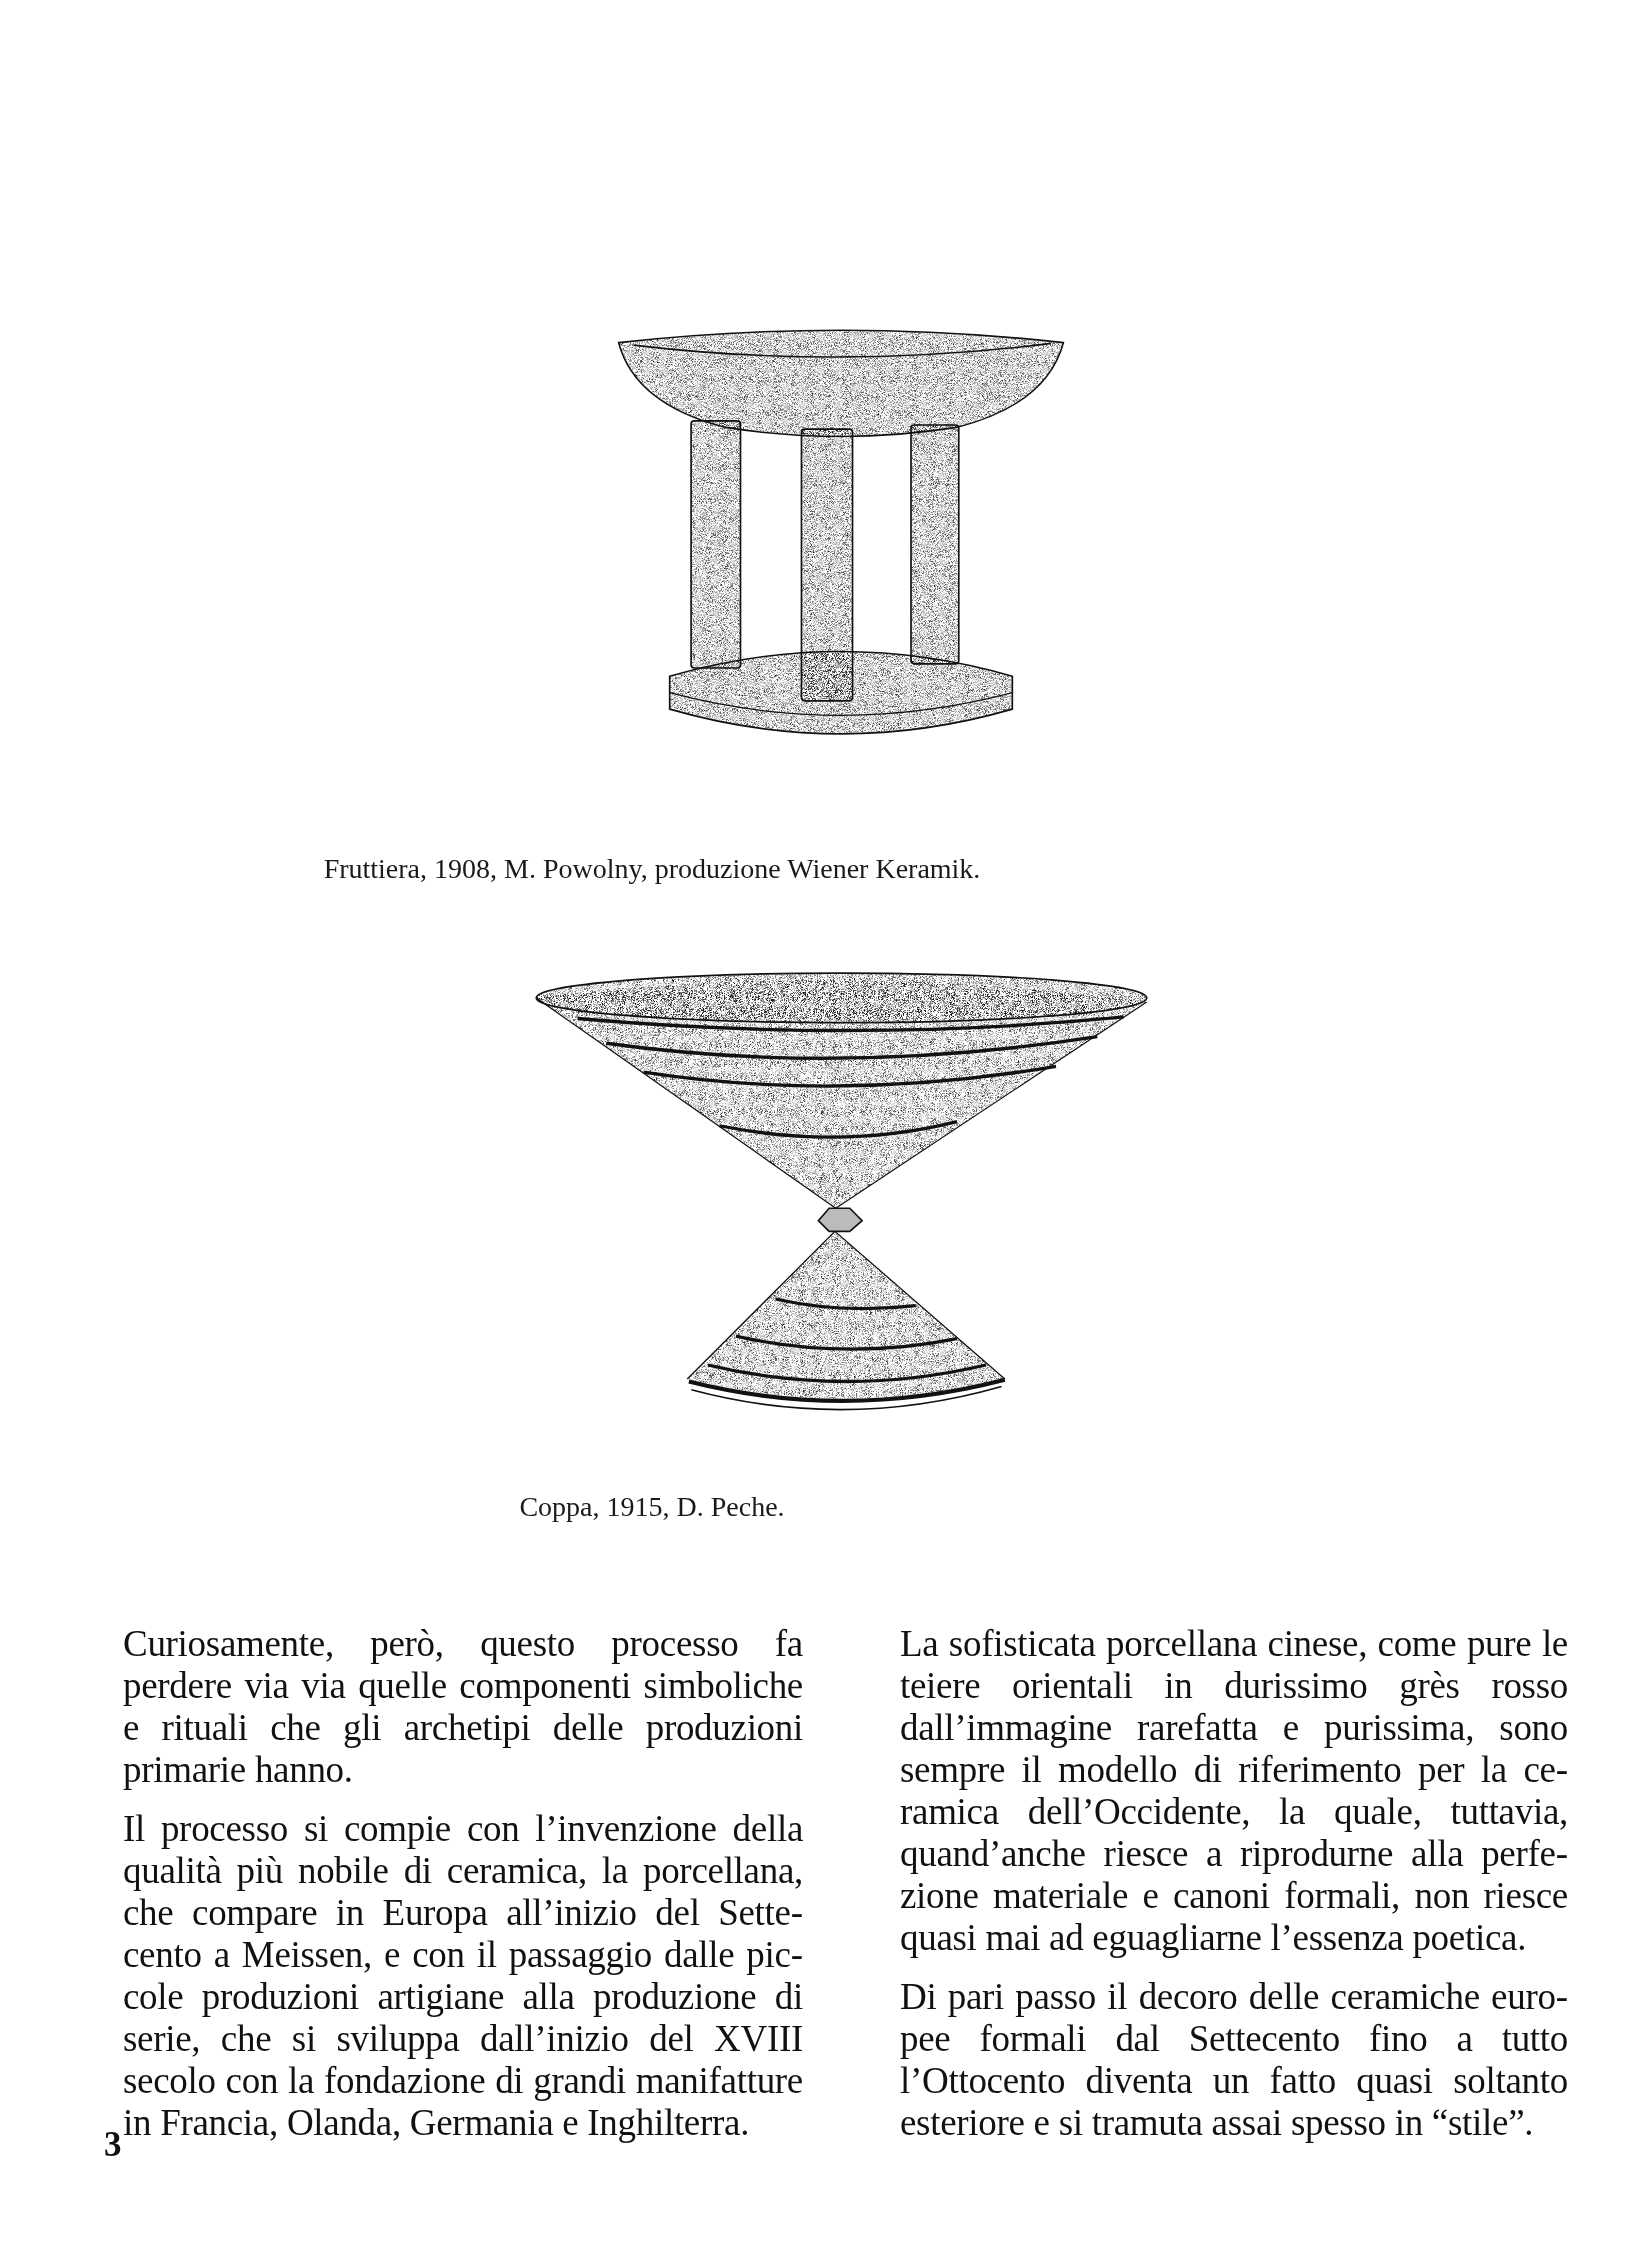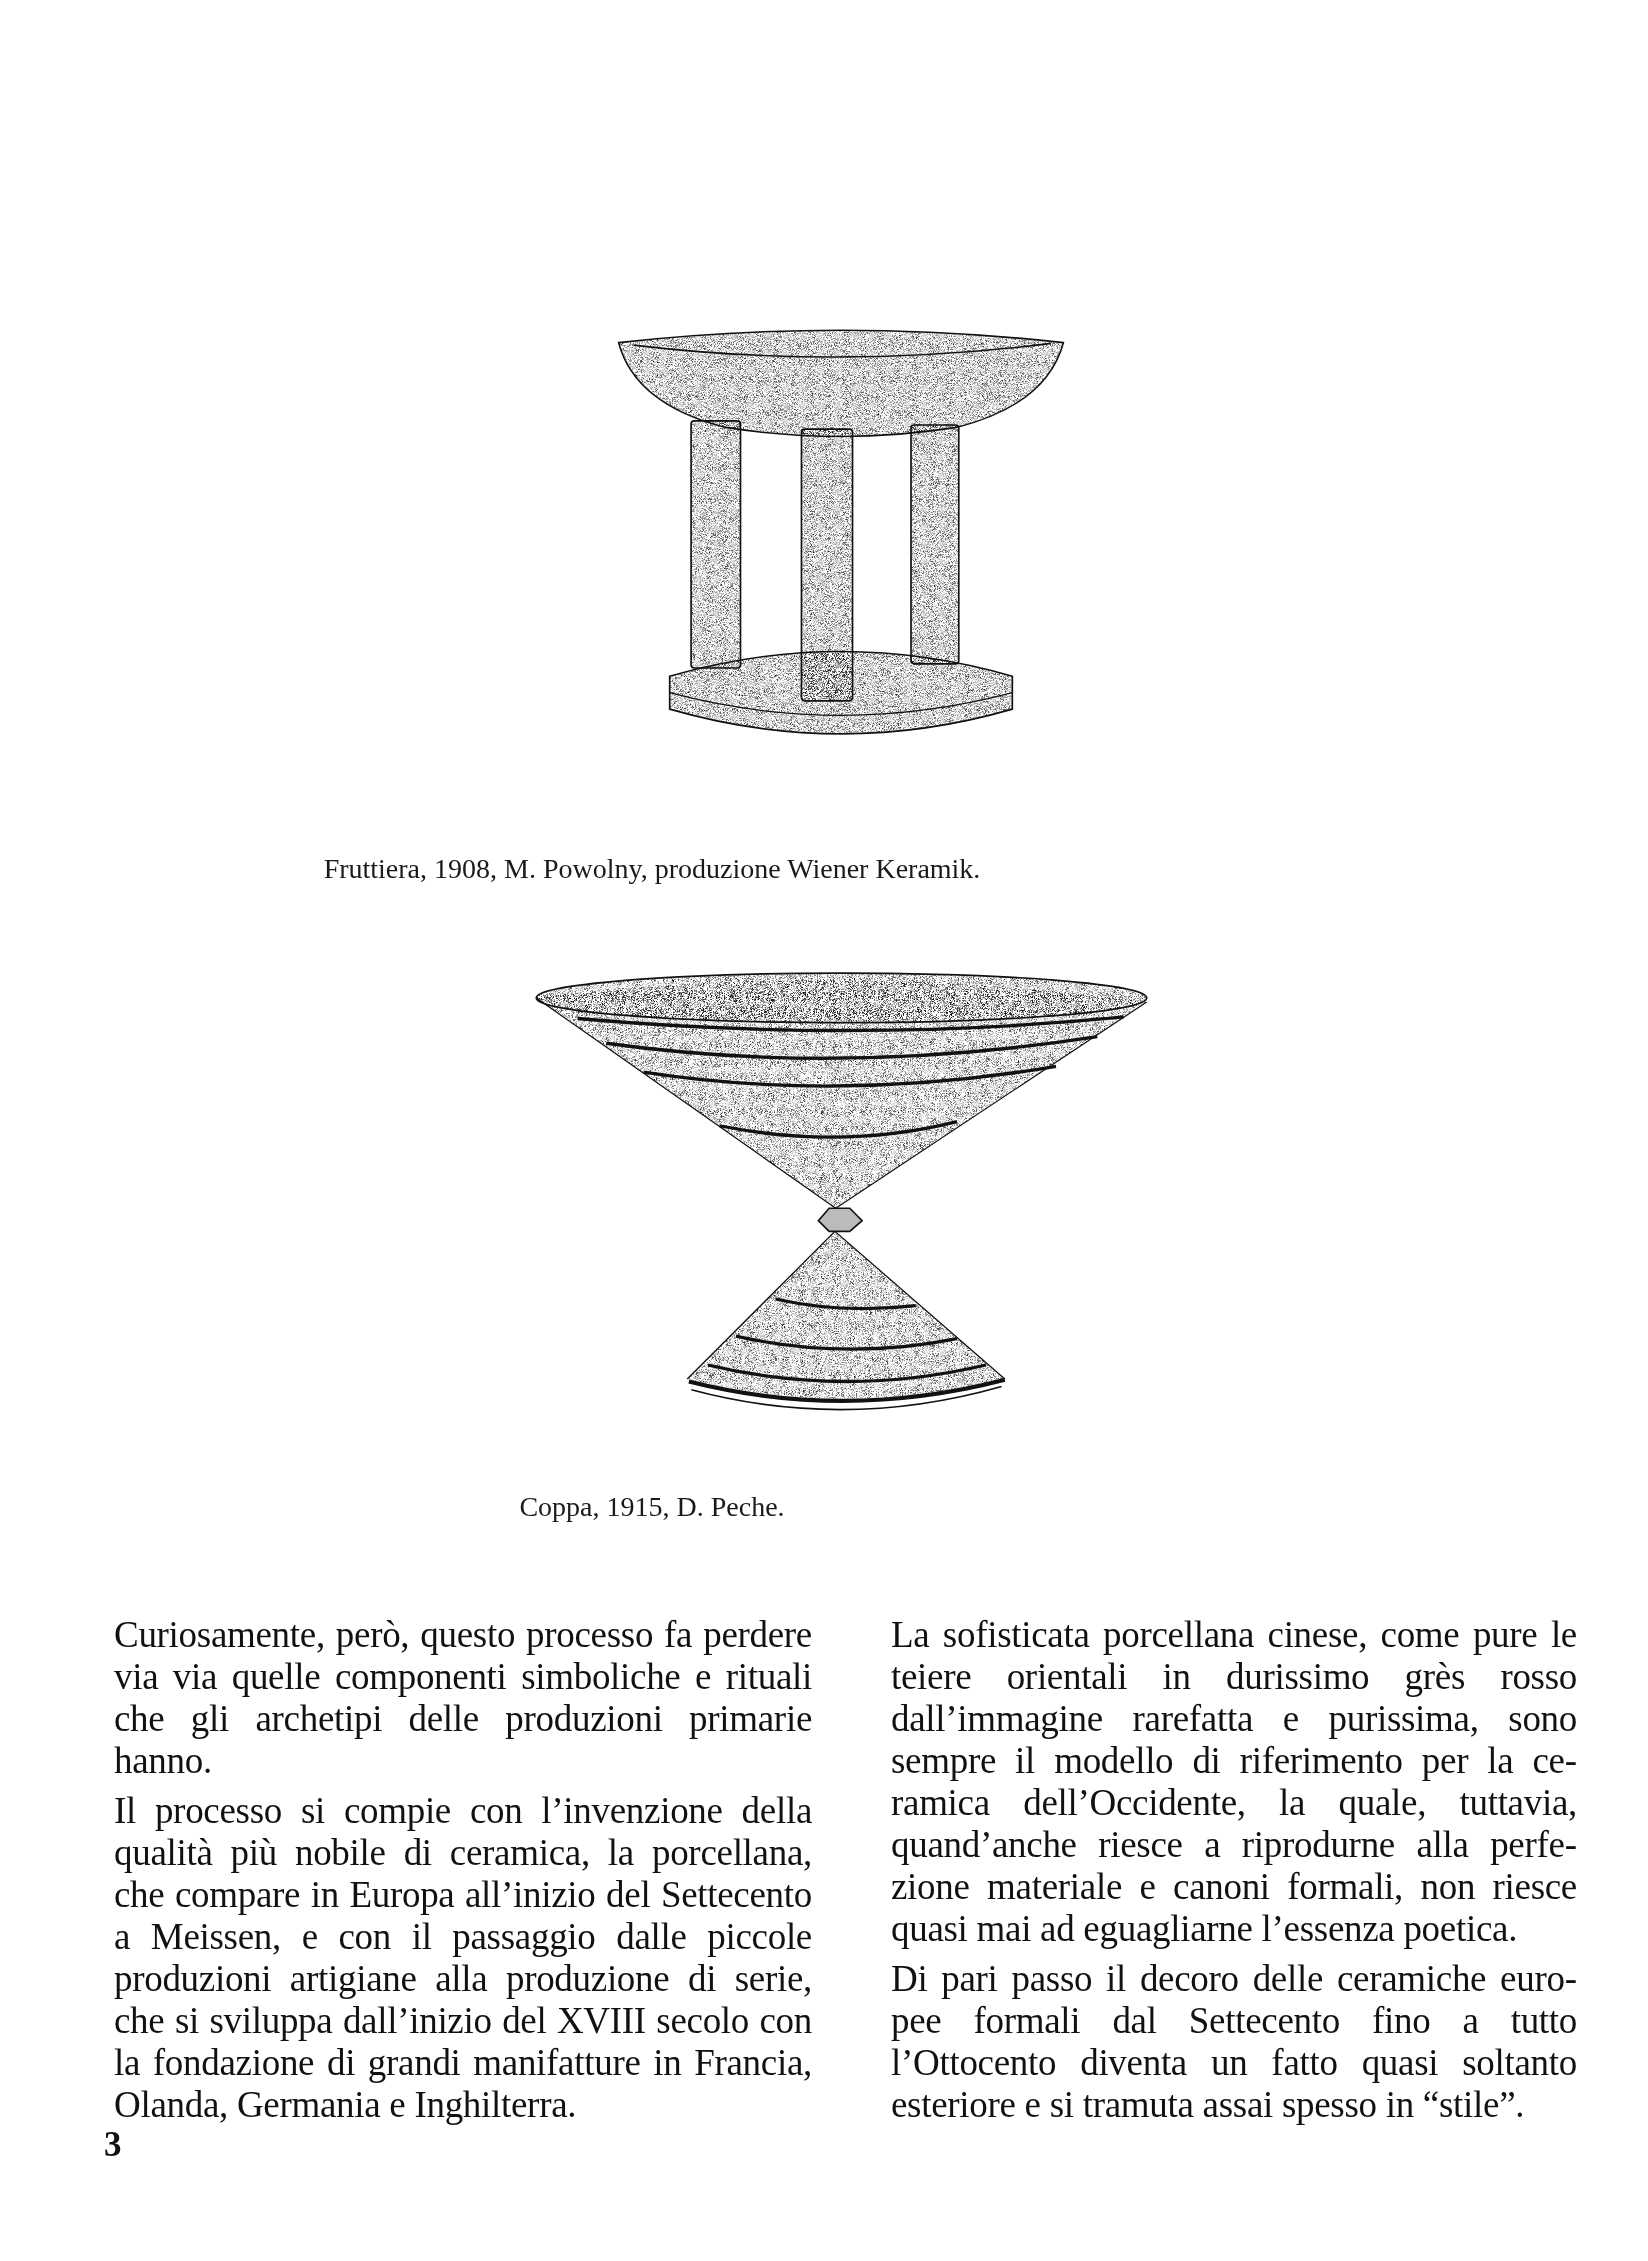--- a/index.html
+++ b/index.html
@@ -11,21 +11,21 @@
   #fig2 { left: 528px; top: 969px; width: 627px; height: 495px; }
   .caption { position: absolute; left: 0; width: 1304px; text-align: center;
              font-size: 28px; line-height: 33px; color: #1a1a1a; }
   #cap1 { top: 852px; }
   #cap2 { top: 1490px; }
   .col { position: absolute; top: 1606px; width: 714px;
          font-size: 37px; line-height: 42px; text-align: justify;
          hyphens: manual; color: #111111; letter-spacing: -0.3px; }
   #col-left { left: 106px; }
   #col-right { left: 883px; width: 702px; }
-  .col p { margin: 8px; text-indent: 0; }
+  .col p { margin: 17px; text-indent: 0; }
   .page-num { position: absolute; left: 104px; top: 2125px; font-size: 35px;
               font-weight: bold; color: #111; }
 </style>
 </head>
 <body>
 
 <div class="figure" id="fig1">
   <svg width="462" height="486" viewBox="0 0 560 590">
     <defs>
       <filter id="stip" x="0" y="0" width="100%" height="100%">

